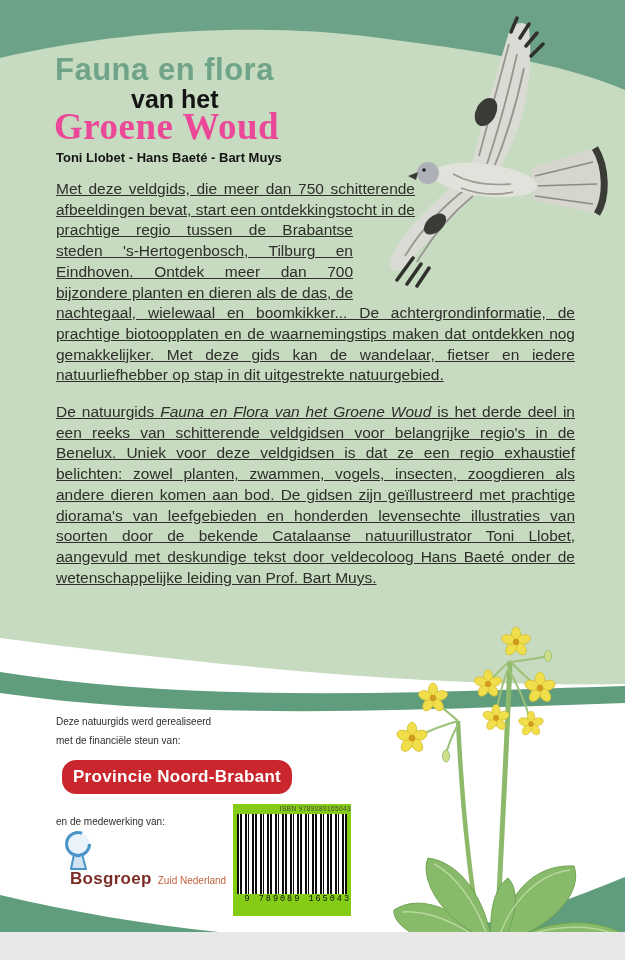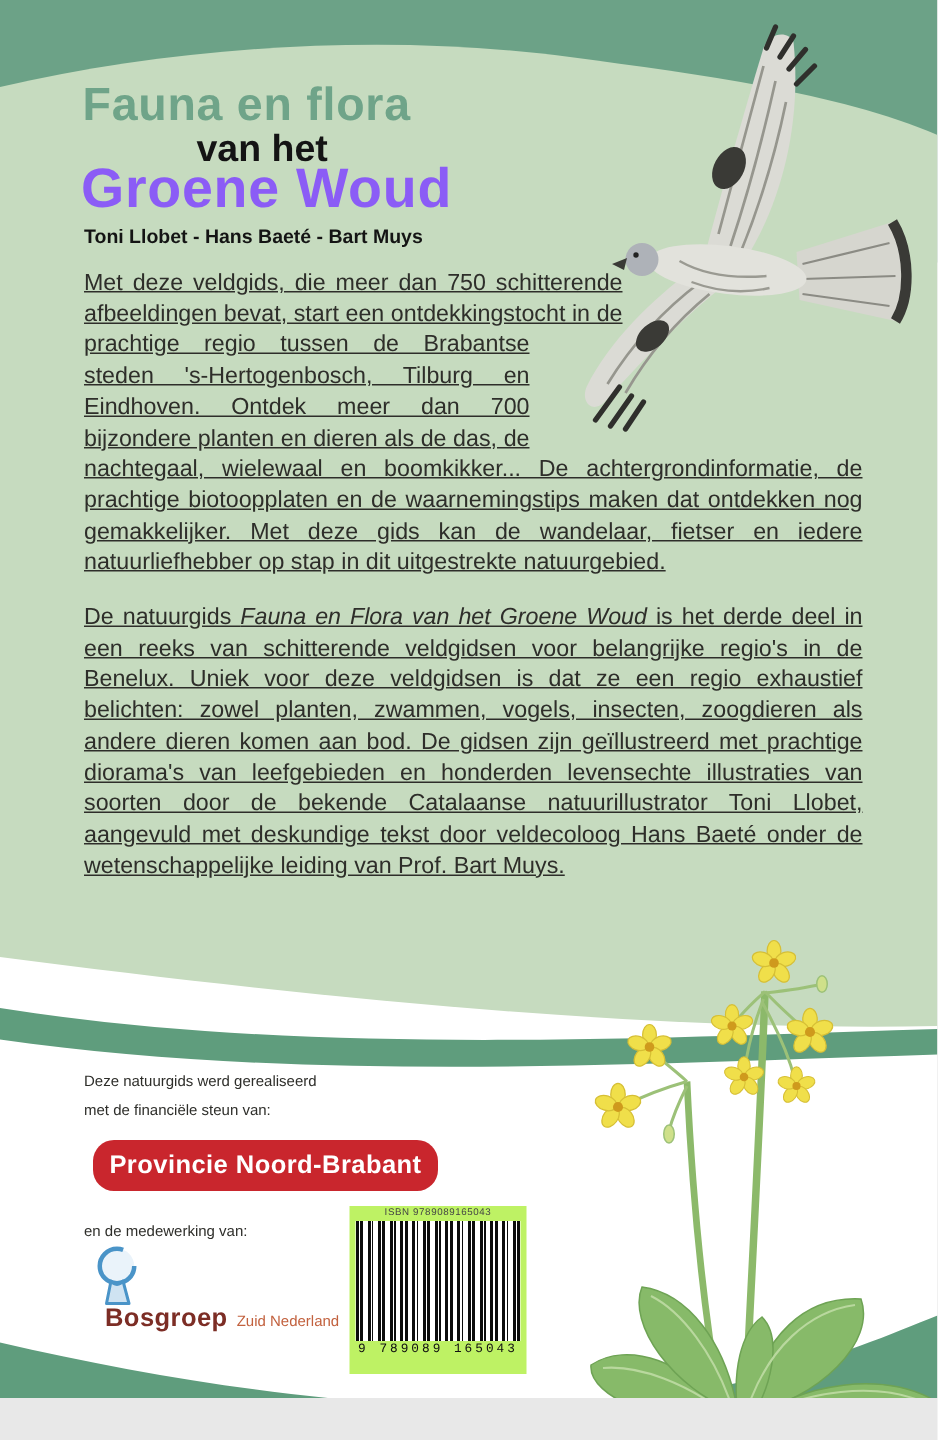--- a/index.html
+++ b/index.html
@@ -6,21 +6,21 @@
   #page{
     position:relative;width:625px;height:932px;margin:0 auto;
     background:#ffffff;overflow:hidden;
     font-family:"Liberation Sans", sans-serif;color:#2e2e2a;
   }
   #bg-curves{position:absolute;left:0;top:0;}
   .abs{position:absolute;}
 
   .series-title{left:55px;top:52px;font-size:31px;font-weight:bold;color:#6fa489;letter-spacing:.5px;}
   .series-sub{left:97px;top:85px;font-size:25px;font-weight:bold;color:#141414;margin-left:34px;}
-  .main-title{left:54px;top:105px;font-size:37px;font-weight:bold;color:#8b5cf6;letter-spacing:.5px;}
+  .main-title{left:54px;top:105px;font-size:37px;font-weight:bold;color:#ec4899;letter-spacing:.5px;font-family:Liberation Serif, serif;}
   .authors{left:56px;top:150px;font-size:13px;font-weight:bold;color:#141414;}
 
   .para{left:56px;width:519px;font-size:15.5px;line-height:20.7px;text-align:justify;color:#2e2e2a;text-decoration:underline;}
   .para1{top:179px;}
   .para2{top:402px;}
   .para2 .it{font-style:italic;}
   .bird-spacer-1{float:right;width:160px;height:42px;}
   .bird-spacer-2{float:right;clear:right;width:222px;height:64px;}
 
   .credit-line{left:56px;font-size:10px;line-height:19px;color:#2e2e2a;}
@@ -28,21 +28,21 @@
   .coop{top:812px;}
   .banner{
     left:62px;top:760px;width:230px;height:34px;background:#c9262d;border-radius:14px;
     display:flex;align-items:center;justify-content:center;
     color:#ffffff;font-weight:bold;font-size:17px;letter-spacing:.3px;
   }
   .logo-word-row{left:70px;top:869px;white-space:nowrap;}
   .logo-word{font-size:17px;font-weight:bold;color:#7c2d25;letter-spacing:.3px;}
   .logo-region{font-size:10px;color:#c2613e;margin-left:6px;}
 
-  .barcode{left:233px;top:804px;width:118px;height:112px;background:#bef264;text-align:center;}
+  .barcode{left:233px;top:804px;width:118px;height:112px;background:#84cc16;text-align:right;}
   .barcode .isbn{font-size:6.5px;color:#444;line-height:10px;letter-spacing:.4px;}
   .barcode .bars{
     height:80px;margin:0 4px;
     background:repeating-linear-gradient(90deg,
       #0c0c0c 0 2px,#fff 2px 3px,#0c0c0c 3px 5px,#fff 5px 8px,
       #0c0c0c 8px 10px,#fff 10px 11px,#0c0c0c 11px 12px,#fff 12px 15px);
   }
   .barcode .digits{font-family:"Liberation Mono", monospace;font-size:8.5px;color:#111;letter-spacing:2px;line-height:11px;}
 </style>
 </head>

